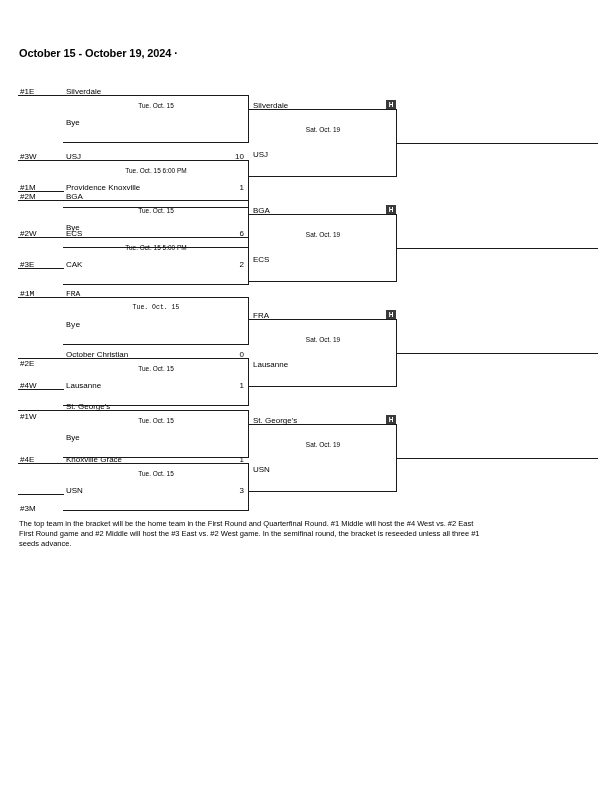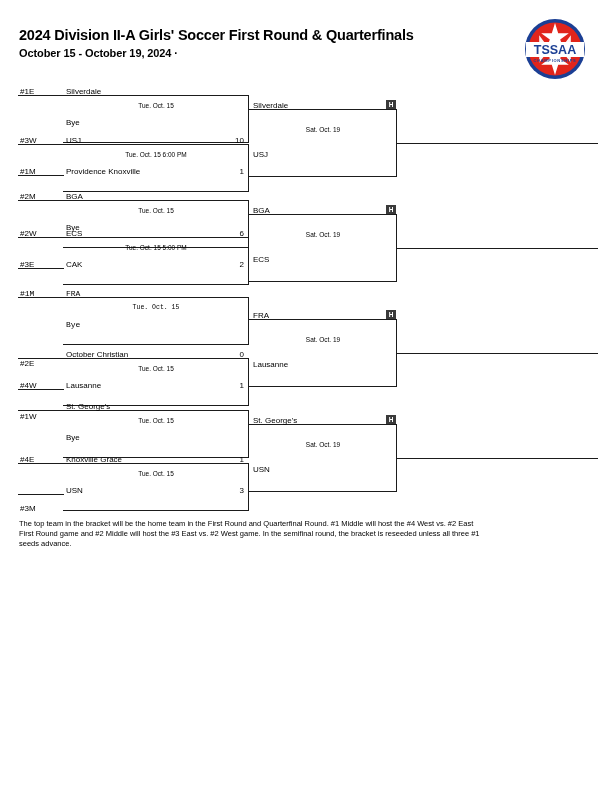--- a/index.html
+++ b/index.html
@@ -105,51 +105,37 @@
 
   
   #notes { position: absolute; left: 19px; top: 519px; width: 470px; }
   #notes-title { font-size: 7.5px; font-weight: bold; margin-bottom: 2px; }
   #notes-body { font-size: 7.5px; line-height: 1.35; }
 </style>
 </head>
 <body>
 
 <div id="header">
-  <div id="page-title">2024 Division II-A Girls' Soccer First Round &amp; Quarterfinals</div>
   <div id="page-subtitle">October 15 - October 19, 2024 ·</div>
 
-  <div id="logo-wrap">
-    <svg width="62" height="62" viewBox="0 0 62 62">
-      <circle cx="31" cy="31" r="30" fill="#1b3f94"></circle>
-      <circle cx="31" cy="31" r="26.5" fill="#e1251b"></circle>
-      <path d="M31 5 L34.2 15.2 L44.8 15.2 L36.2 21.5 L39.5 31.6 L31 25.3 L22.5 31.6 L25.8 21.5 L17.2 15.2 L27.8 15.2 Z" fill="#ffffff"></path>
-      <path d="M31 57 L27.8 46.8 L17.2 46.8 L25.8 40.5 L22.5 30.4 L31 36.7 L39.5 30.4 L36.2 40.5 L44.8 46.8 L34.2 46.8 Z" fill="#ffffff"></path>
-      <path d="M5 31 L15.2 27.8 L15.2 17.2 L21.5 25.8 L31 22.5 L25.3 31 L31 39.5 L21.5 36.2 L15.2 44.8 L15.2 34.2 Z" fill="#ffffff" opacity="0.95"></path>
-      <path d="M57 31 L46.8 34.2 L46.8 44.8 L40.5 36.2 L31 39.5 L36.7 31 L31 22.5 L40.5 25.8 L46.8 17.2 L46.8 27.8 Z" fill="#ffffff" opacity="0.95"></path>
-      <rect x="2" y="24" width="58" height="15" fill="#ffffff"></rect>
-      <text x="31" y="35.5" font-family="'Liberation Sans', sans-serif" font-size="12.5" font-weight="bold" fill="#1b3f94" text-anchor="middle">TSSAA</text>
-      <text x="31" y="43.5" font-family="'Liberation Sans', sans-serif" font-size="4" font-weight="bold" letter-spacing="0.7" fill="#1b3f94" text-anchor="middle">CHAMPIONSHIPS</text>
-    </svg>
-  </div>
 </div>
 
 <div id="bracket-root">
     <div class="r1-group" style="top: 86px;">
       <div class="r1-box" style="top:9px"></div>
       <div class="r1-topext" style="top:9px"></div>
       <div class="seed" style="top:1px">#1E</div>
       <div class="team" style="top:1px">Silverdale</div>
       <div class="score" style="top:1px;left:214px"></div>
       <div class="gametime" style="top:16px;left:63px;width:186px">Tue. Oct. 15</div>
       <div class="seed" style="top:32px"></div>
       <div class="team" style="top:32px">Bye</div>
       <div class="score" style="top:32px;left:214px"></div>
     </div>
-    <div class="r1-group" style="top: 135px;">
+    <div class="r1-group" style="top: 151px;">
       <div class="r1-box" style="top:9px"></div>
       <div class="r1-topext" style="top:9px"></div>
       <div class="r1-botext" style="top:40px"></div>
       <div class="seed" style="top:1px">#3W</div>
       <div class="team" style="top:1px">USJ</div>
       <div class="score" style="top:1px;left:214px">10</div>
       <div class="gametime" style="top:16px;left:63px;width:186px">Tue. Oct. 15 6:00 PM</div>
       <div class="seed" style="top:32px">#1M</div>
       <div class="team" style="top:32px">Providence Knoxville</div>
       <div class="score" style="top:32px;left:214px">1</div>

